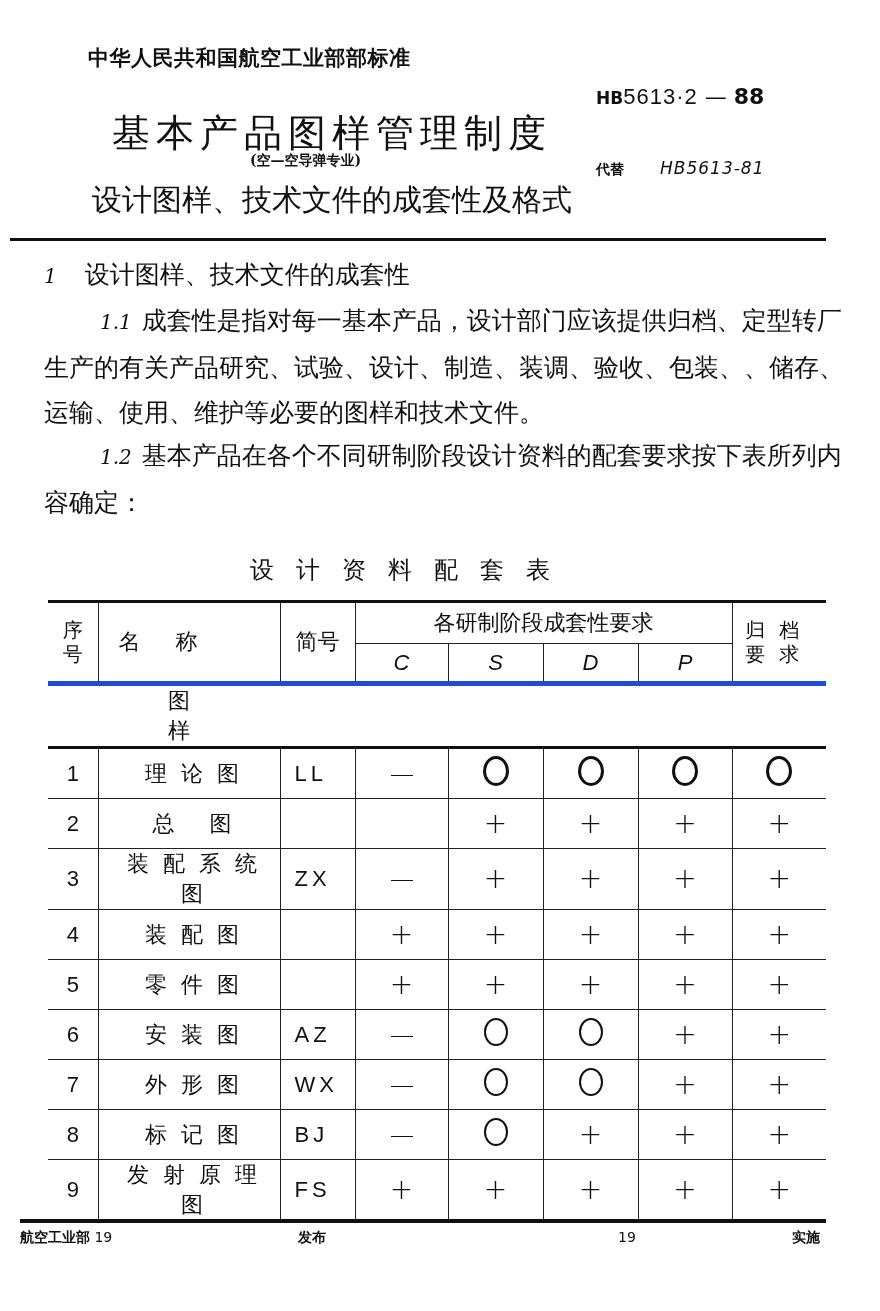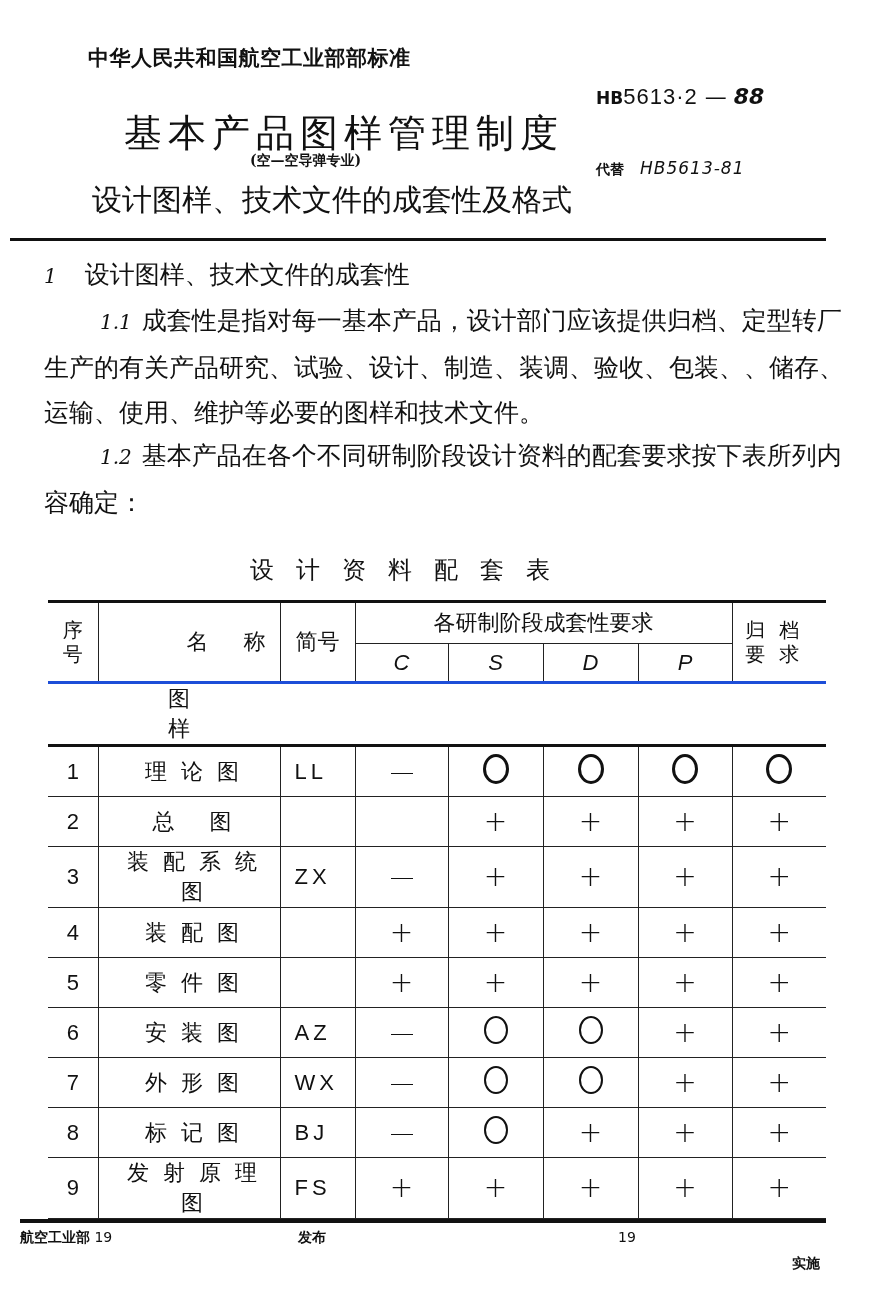--- a/index.html
+++ b/index.html
@@ -3,43 +3,43 @@
 <meta charset="utf-8">
 <style>
   html, body { margin: 0; padding: 0; background: #ffffff; }
   body { width: 880px; height: 1311px; position: relative; overflow: hidden;
          font-family: "DejaVu Serif", serif; color: #111; }
   .abs { position: absolute; white-space: nowrap; }
   .org { left: 88px; top: 44px; font-family: "DejaVu Sans", sans-serif; font-weight: bold; font-size: 21px; letter-spacing: 0.5px; }
   .code { left: 596px; top: 84px; font-size: 22px; font-family: "DejaVu Sans", sans-serif; }
   .code .hb { font-weight: bold; font-size: 17px; }
   .code .num { font-family: "Liberation Sans", sans-serif; letter-spacing: 1px; }
-  .code .yr { font-weight: bold; font-style: italic; }
-  .title1 { left: 112px; top: 108px; font-size: 38px; letter-spacing: 6px; margin-left: 12px; }
+  .code .yr { font-weight: bold; }
+  .title1 { left: 112px; top: 108px; font-size: 38px; letter-spacing: 6px; }
   .subtitle { left: 250px; top: 152px; font-size: 14px; font-weight: bold; }
   .title2 { left: 92px; top: 180px; font-size: 30px; letter-spacing: 0px; }
   .replace { left: 596px; top: 158px; font-size: 17px; font-family: "DejaVu Sans", sans-serif; }
-  .replace .lbl { font-weight: bold; font-size: 14px; margin-right: 16px; }
+  .replace .lbl { font-weight: bold; font-size: 14px; margin-right: 36px; }
   .replace .val { font-style: italic; letter-spacing: 1px; }
   .rule-top { position: absolute; left: 10px; top: 238px; width: 816px; height: 3px; background: #111; }
   .para { position: absolute; left: 44px; width: 800px; font-size: 25px; line-height: 45px; }
   .h1 { top: 252px; left: 44px; }
   .h1 .n { font-style: italic; margin-right: 28px; font-size: 20px; }
   .p11 { top: 298px; }
   .p12 { top: 433px; }
   .indent { padding-left: 28px; }
   .pnum { font-style: italic; font-size: 20px; margin-right: 10px; margin-left: 28px; }
   .tcaption { left: 250px; top: 554px; font-size: 24px; letter-spacing: 22px; }
 
   table.grid { position: absolute; left: 48px; top: 600px; width: 778px; border-collapse: collapse; table-layout: fixed; }
   table.grid td { border: 1px solid #222; text-align: center; vertical-align: middle; padding: 0; font-size: 22px; }
   table.grid tr.hdr1 td { height: 40px; }
   table.grid tr.hdr2 td { height: 37px; }
   table.grid .topthick td { border-top: 3px solid #111; }
-  table.grid tr.section td { height: 50px; border-left: none; border-right: none; border-top: 3px solid #1d4ed8; }
+  table.grid tr.section td { height: 50px; border-left: none; border-right: none; border-top: 5px solid #1d4ed8; }
   table.grid tr.row td { height: 49px; }
   table.grid tr.firstrow td { border-top: 3px solid #111; }
   table.grid td.first { border-left: none; }
   table.grid td.last { border-right: none; }
   .stage { font-style: italic; font-family: "Liberation Sans", sans-serif; font-size: 22px; }
   .vert { display: inline-block; line-height: 24px; font-size: 20px; }
   .name { letter-spacing: 14px; font-size: 24px; text-align: left; padding-left: 20px !important; }
   .abbr { font-family: "Liberation Sans", sans-serif; letter-spacing: 4px; font-size: 24px; text-align: left !important; padding-left: 14px !important; }
   .seq { font-family: "Liberation Sans", sans-serif; font-size: 24px; }
   .mark { font-family: "DejaVu Sans", sans-serif; font-size: 26px; font-weight: 300; }
@@ -47,21 +47,21 @@
   .mark.circle.bold { border-width: 3px; }
   .mark.dash { display: inline-block; width: 22px; height: 0; border-top: 1.5px solid #111; font-size: 0; vertical-align: middle; }
   .mark.plus { font-size: 28px; line-height: 28px; }
 
   .rule-bottom { position: absolute; left: 20px; top: 1219px; width: 806px; height: 4px; background: #111; }
   .foot { top: 1229px; font-size: 14px; font-family: "DejaVu Sans", sans-serif; }
   .foot b { font-weight: bold; }
   .foot-left { left: 20px; }
   .foot-mid { left: 298px; }
   .foot-num { left: 618px; }
-  .foot-right { left: 792px; margin-top: 26px; }
+  .foot-right { left: 792px; }
 </style>
 </head>
 <body>
 
 <div class="abs org">中华人民共和国航空工业部部标准</div>
 
 <div class="abs code">
   <span class="hb">HB</span><span class="num">5613·2</span>
   <span>—</span>
   <span class="yr">88</span>
@@ -99,21 +99,21 @@
     <col style="width:93px">
       <col style="width:95px">
       <col style="width:95px">
       <col style="width:94px">
     <col style="width:94px">
   </colgroup>
   <tbody>
       <tr class="hdr1 topthick">
     <td class="first" rowspan="2"><span class="vert" style="white-space: pre;">序
 号</span></td>
-    <td rowspan="2" class="name" style="text-align:right;padding-left:0">名 称</td>
+    <td rowspan="2" class="name" style="text-align:left;padding-left:0">名 称</td>
     <td rowspan="2">简号</td>
     <td colspan="4">各研制阶段成套性要求</td>
     <td class="last" rowspan="2"><span class="vert" style="white-space: pre; letter-spacing: 14px;">归档
 要求</span></td>
   </tr>
   <tr class="hdr2">
     <td class="stage">C</td>
     <td class="stage">S</td>
     <td class="stage">D</td>
     <td class="stage">P</td>

